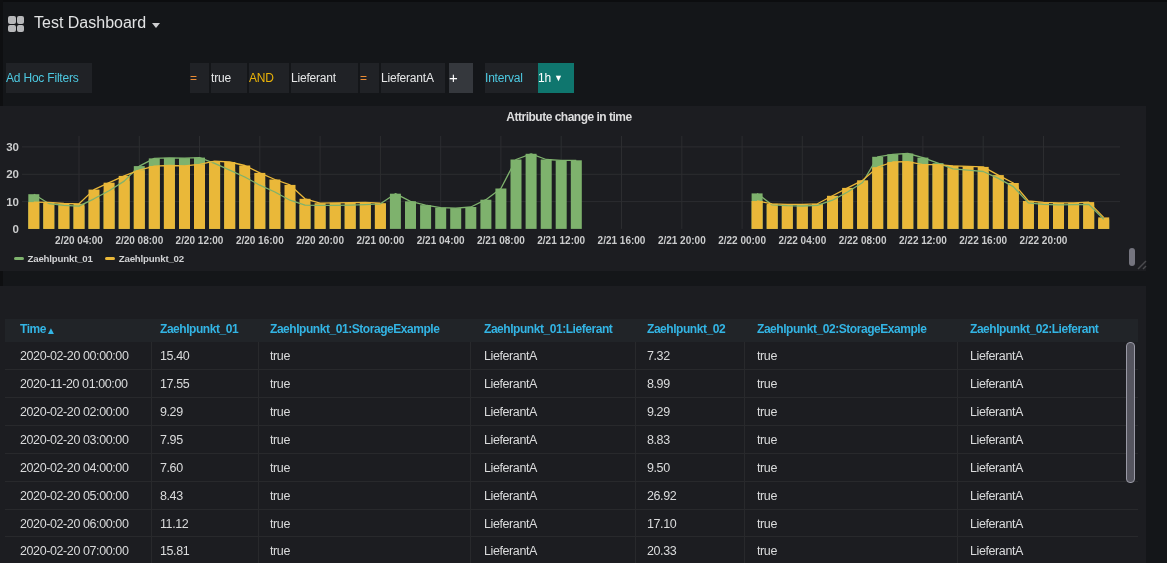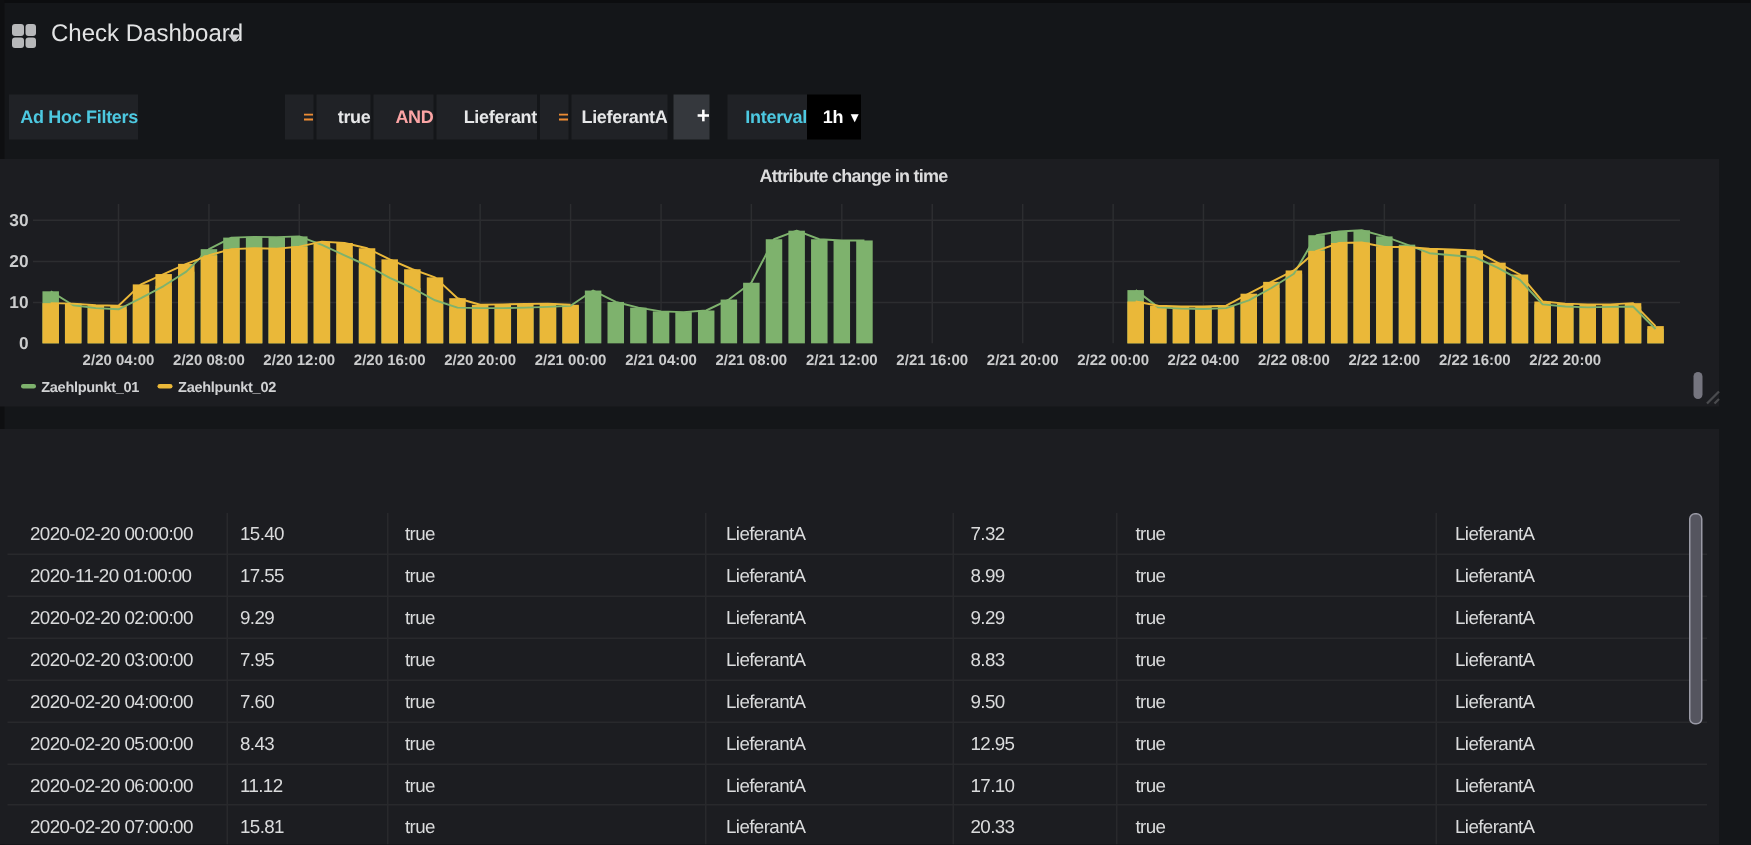--- a/index.html
+++ b/index.html
@@ -5,27 +5,27 @@
 html,body{width:1167px;height:563px;overflow:hidden;background:#141619;
   font-family:"Liberation Sans",sans-serif;}
 #page{position:relative;width:1167px;height:563px;background:#141619;color:#d8d9da}
 
 .gicon{position:absolute;left:8px;top:16px;width:16px;height:16px}
 .gicon div{position:absolute;width:7.5px;height:7.5px;background:#b7b8ba;border-radius:2px}
 .title{position:absolute;left:34px;top:14px;font-size:16px;color:#e2e3e4}
 .caret{position:absolute;left:152px;top:23px;width:0;height:0;border-left:4.5px solid transparent;border-right:4.5px solid transparent;border-top:5px solid #cdced0}
 
 .lab{position:absolute;top:63px;height:30px;line-height:30px;background:#202226;
-  color:#e6e7e8;font-size:12px;letter-spacing:-0.2px;font-weight:bold;text-align:right;
+  color:#e6e7e8;font-size:12px;letter-spacing:-0.2px;font-weight:normal;text-align:left;
   white-space:nowrap;overflow:hidden}
 .teal{color:#4dc9e1}
-.blue{color:#fca5a5}
+.blue{color:#eab308}
 .orange{color:#eb8c34}
 .plus{background:#35383d;color:#fff;font-size:15px}
-.dd{background:#000000;color:#fff}
+.dd{background:#0f766e;color:#fff}
 
 .panel{position:absolute;left:0;width:1146px;background:#1c1d21}
 #chartpanel{top:106px;height:165px}
 #tablepanel{top:286px;height:277px}
 .ptitle{position:absolute;top:4px;left:0;right:8px;text-align:center;
   font-size:12px;letter-spacing:-0.5px;font-weight:bold;color:#dcdcdd}
 .ax{fill:#cbcccd;font-size:10px;font-weight:bold;font-family:"Liberation Sans",sans-serif}
 .ay{fill:#cbcccd;font-size:11.5px;font-weight:bold;font-family:"Liberation Sans",sans-serif}
 
 .legend{position:absolute;left:14px;top:147px;font-size:9.7px;letter-spacing:-0.2px;font-weight:bold;color:#d0d1d3}
@@ -43,21 +43,21 @@
 <body>
 <div id="page">
   <div style="position:absolute;left:0;top:0;width:1167px;height:2px;background:#0c0d0f"></div>
   <div style="position:absolute;left:0;top:0;width:3px;height:563px;background:#0e0f11"></div>
   <div class="gicon">
     <div style="left:0;top:0"></div>
       <div style="left:8.5px;top:0"></div>
     <div style="left:0;top:8.5px"></div>
       <div style="left:8.5px;top:8.5px"></div>
   </div>
-  <div class="title">Check Dashboard</div>
+  <div class="title">Test Dashboard</div>
   <div class="caret"></div>
   <div class="lab teal" style="left:6px;width:86px">Ad Hoc Filters</div>
 <div class="lab orange" style="left:190px;width:19px">=</div>
 <div class="lab" style="left:211px;width:36px">true</div>
 <div class="lab blue" style="left:249px;width:40px">AND</div>
 <div class="lab" style="left:291px;width:67px">Lieferant</div>
 <div class="lab orange" style="left:360px;width:19px">=</div>
 <div class="lab" style="left:381px;width:64px">LieferantA</div>
 <div class="lab plus" style="left:449px;width:24px">+</div>
 <div class="lab teal" style="left:485px;width:53px">Interval</div>
@@ -224,20 +224,29 @@
       <span class="ldash" style="background:#7EB26D"></span>Zaehlpunkt_01
       <span class="ldash" style="background:#EAB839;margin-left:10px"></span>Zaehlpunkt_02
     </div>
     <div class="sbar" style="left:1129px;top:142px;width:6px;height:18px"></div>
     <svg width="12" height="12" style="position:absolute;left:1135px;top:152px">
       <line x1="11" y1="3" x2="3" y2="11" stroke="#4a4b4e" stroke-width="1.5"></line>
       <line x1="11" y1="8" x2="8" y2="11" stroke="#4a4b4e" stroke-width="1.5"></line>
     </svg>
   </div>
   <div class="panel" id="tablepanel">
+    <div class="thead">
+        <span style="left:15px">Time <span style="font-size:10px;letter-spacing:0">▲</span></span>
+        <span style="left:155px">Zaehlpunkt_01</span>
+        <span style="left:265px">Zaehlpunkt_01:StorageExample</span>
+        <span style="left:479px">Zaehlpunkt_01:Lieferant</span>
+        <span style="left:642px">Zaehlpunkt_02</span>
+        <span style="left:752px">Zaehlpunkt_02:StorageExample</span>
+        <span style="left:965px">Zaehlpunkt_02:Lieferant</span>
+      </div>
     <div class="vsep" style="left:151px"></div>
 <div class="vsep" style="left:258px"></div>
 <div class="vsep" style="left:470px"></div>
 <div class="vsep" style="left:635px"></div>
 <div class="vsep" style="left:743.5px"></div>
 <div class="vsep" style="left:957px"></div>
     <div class="trow" style="top:56.4px">
         <span style="left:15px">2020-02-20 00:00:00</span>
         <span style="left:155px">15.40</span>
         <span style="left:265px">true</span>
@@ -280,21 +289,21 @@
         <span style="left:479px">LieferantA</span>
         <span style="left:642px">9.50</span>
         <span style="left:752px">true</span>
         <span style="left:965px">LieferantA</span>
       </div>
 <div class="trow" style="top:195.7px">
         <span style="left:15px">2020-02-20 05:00:00</span>
         <span style="left:155px">8.43</span>
         <span style="left:265px">true</span>
         <span style="left:479px">LieferantA</span>
-        <span style="left:642px">12.95</span>
+        <span style="left:642px">26.92</span>
         <span style="left:752px">true</span>
         <span style="left:965px">LieferantA</span>
       </div>
 <div class="trow" style="top:223.6px">
         <span style="left:15px">2020-02-20 06:00:00</span>
         <span style="left:155px">11.12</span>
         <span style="left:265px">true</span>
         <span style="left:479px">LieferantA</span>
         <span style="left:642px">17.10</span>
         <span style="left:752px">true</span>

